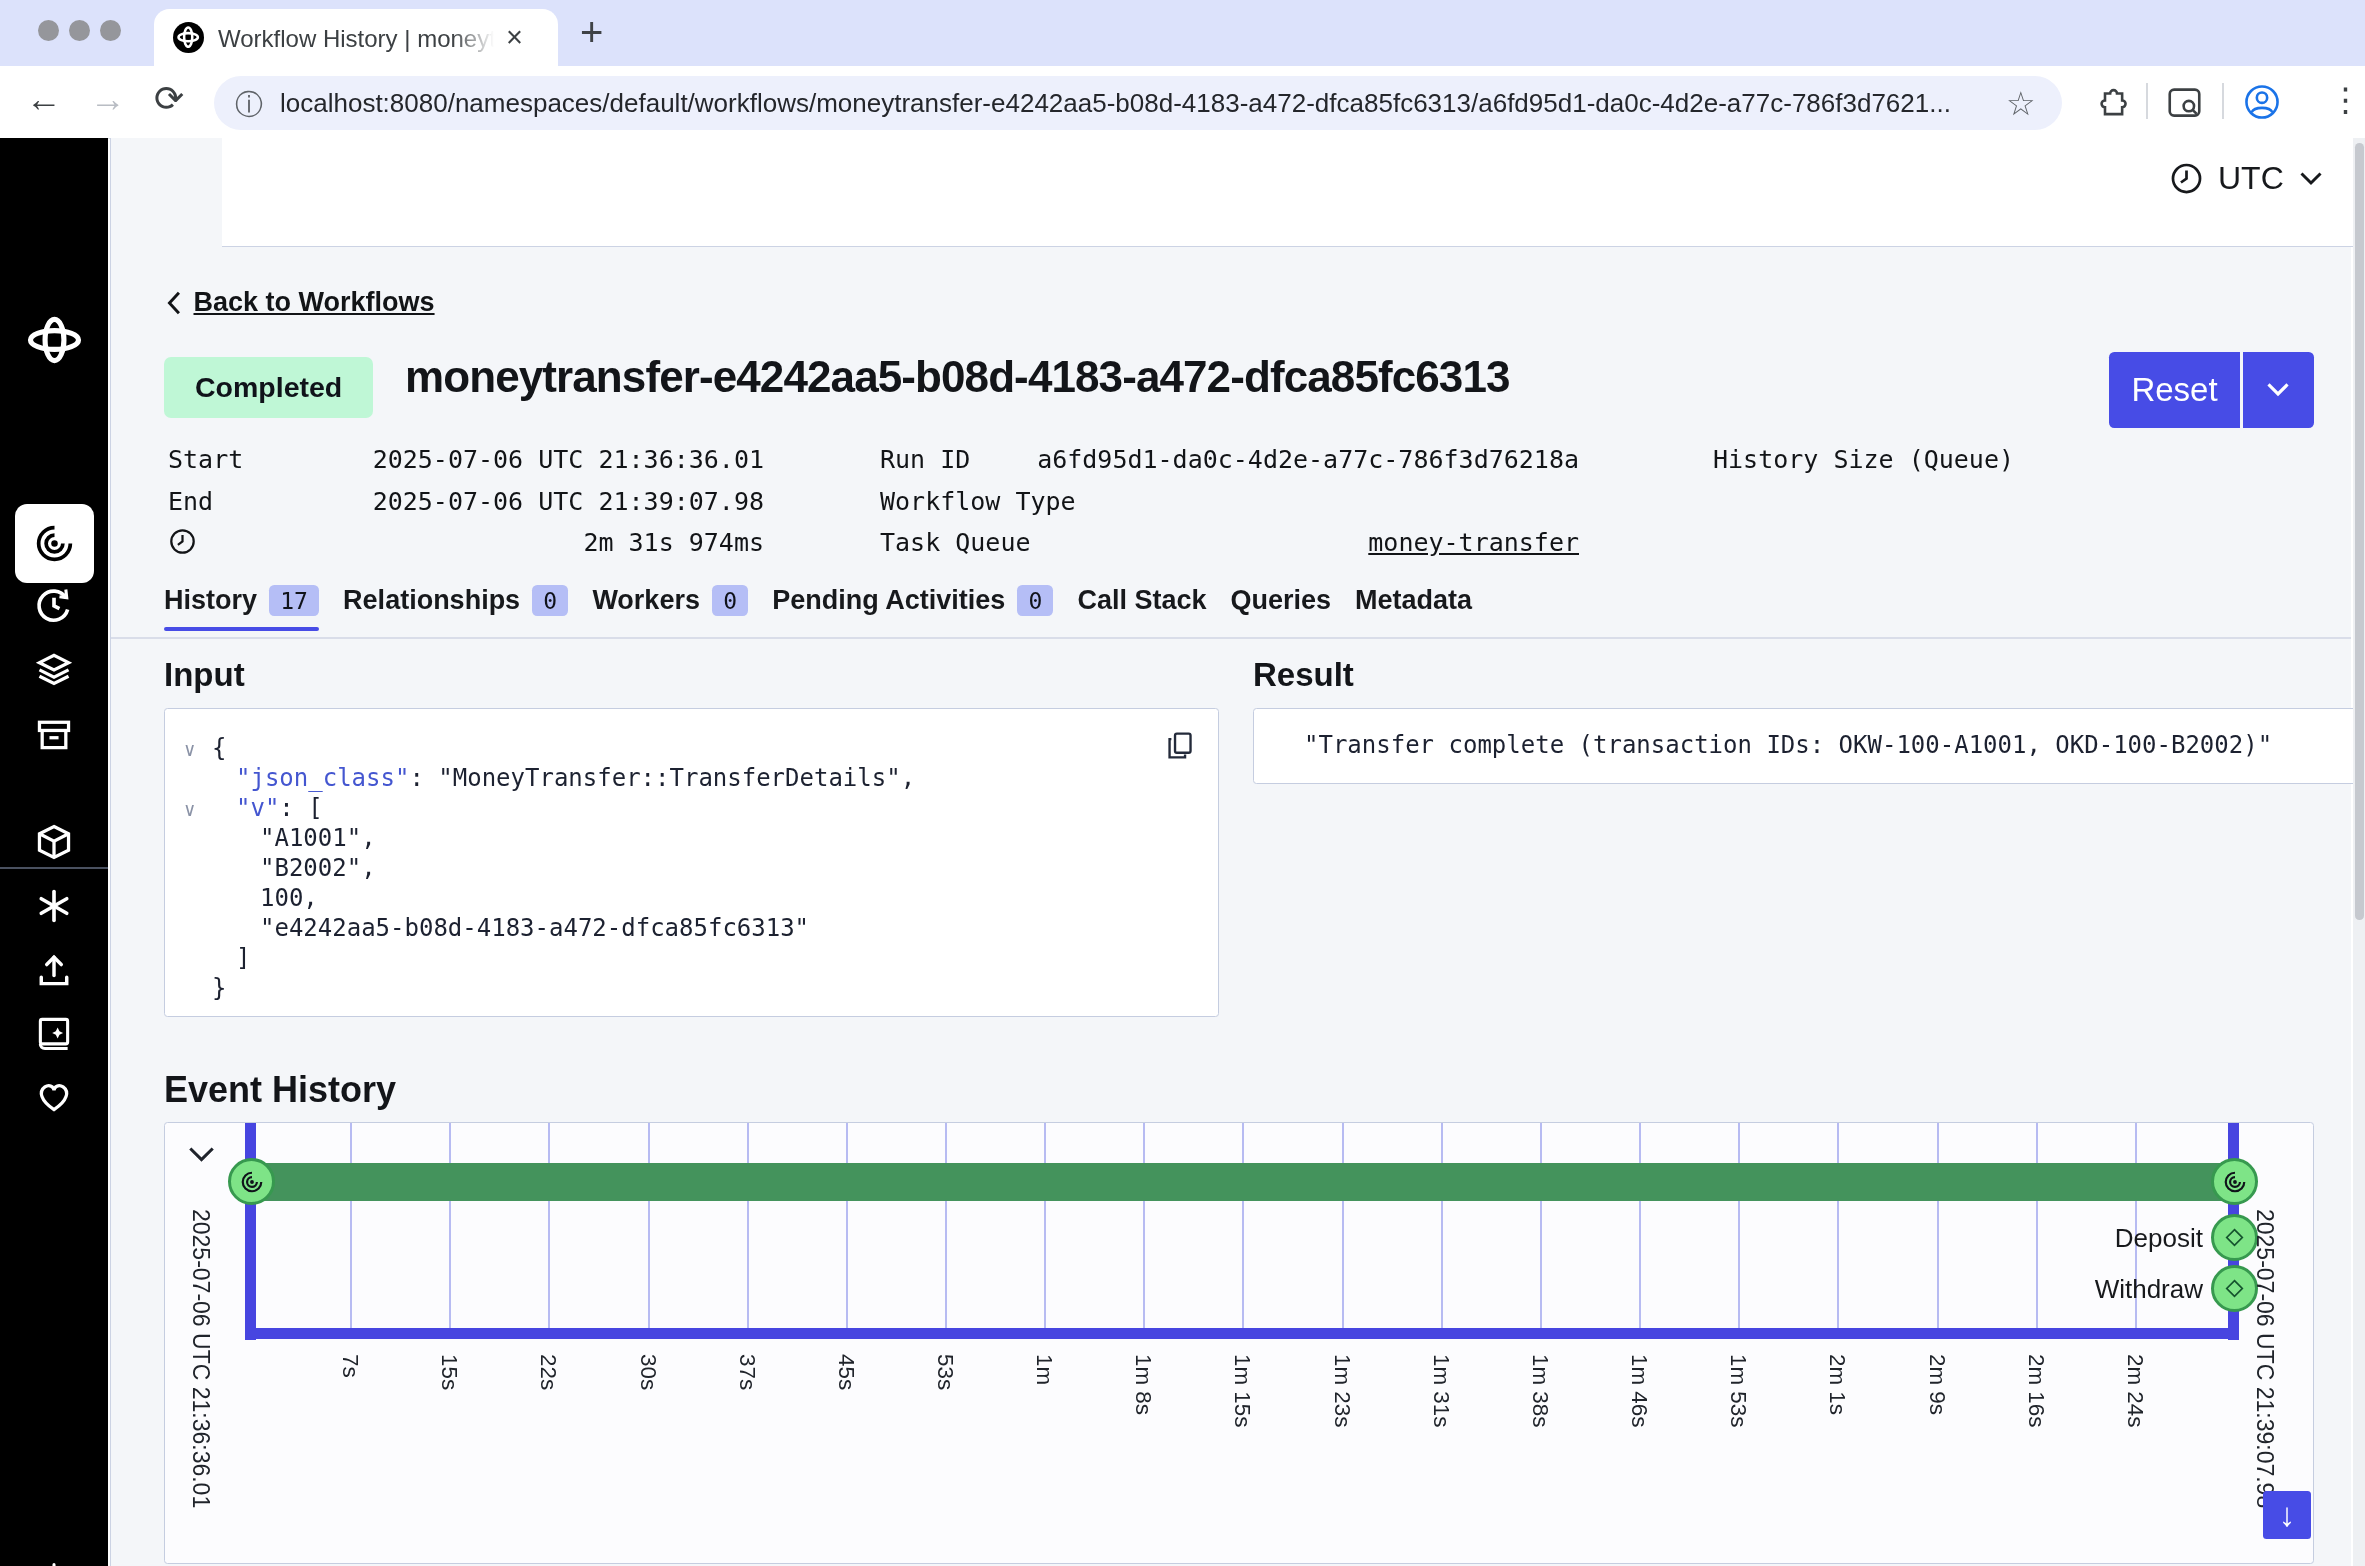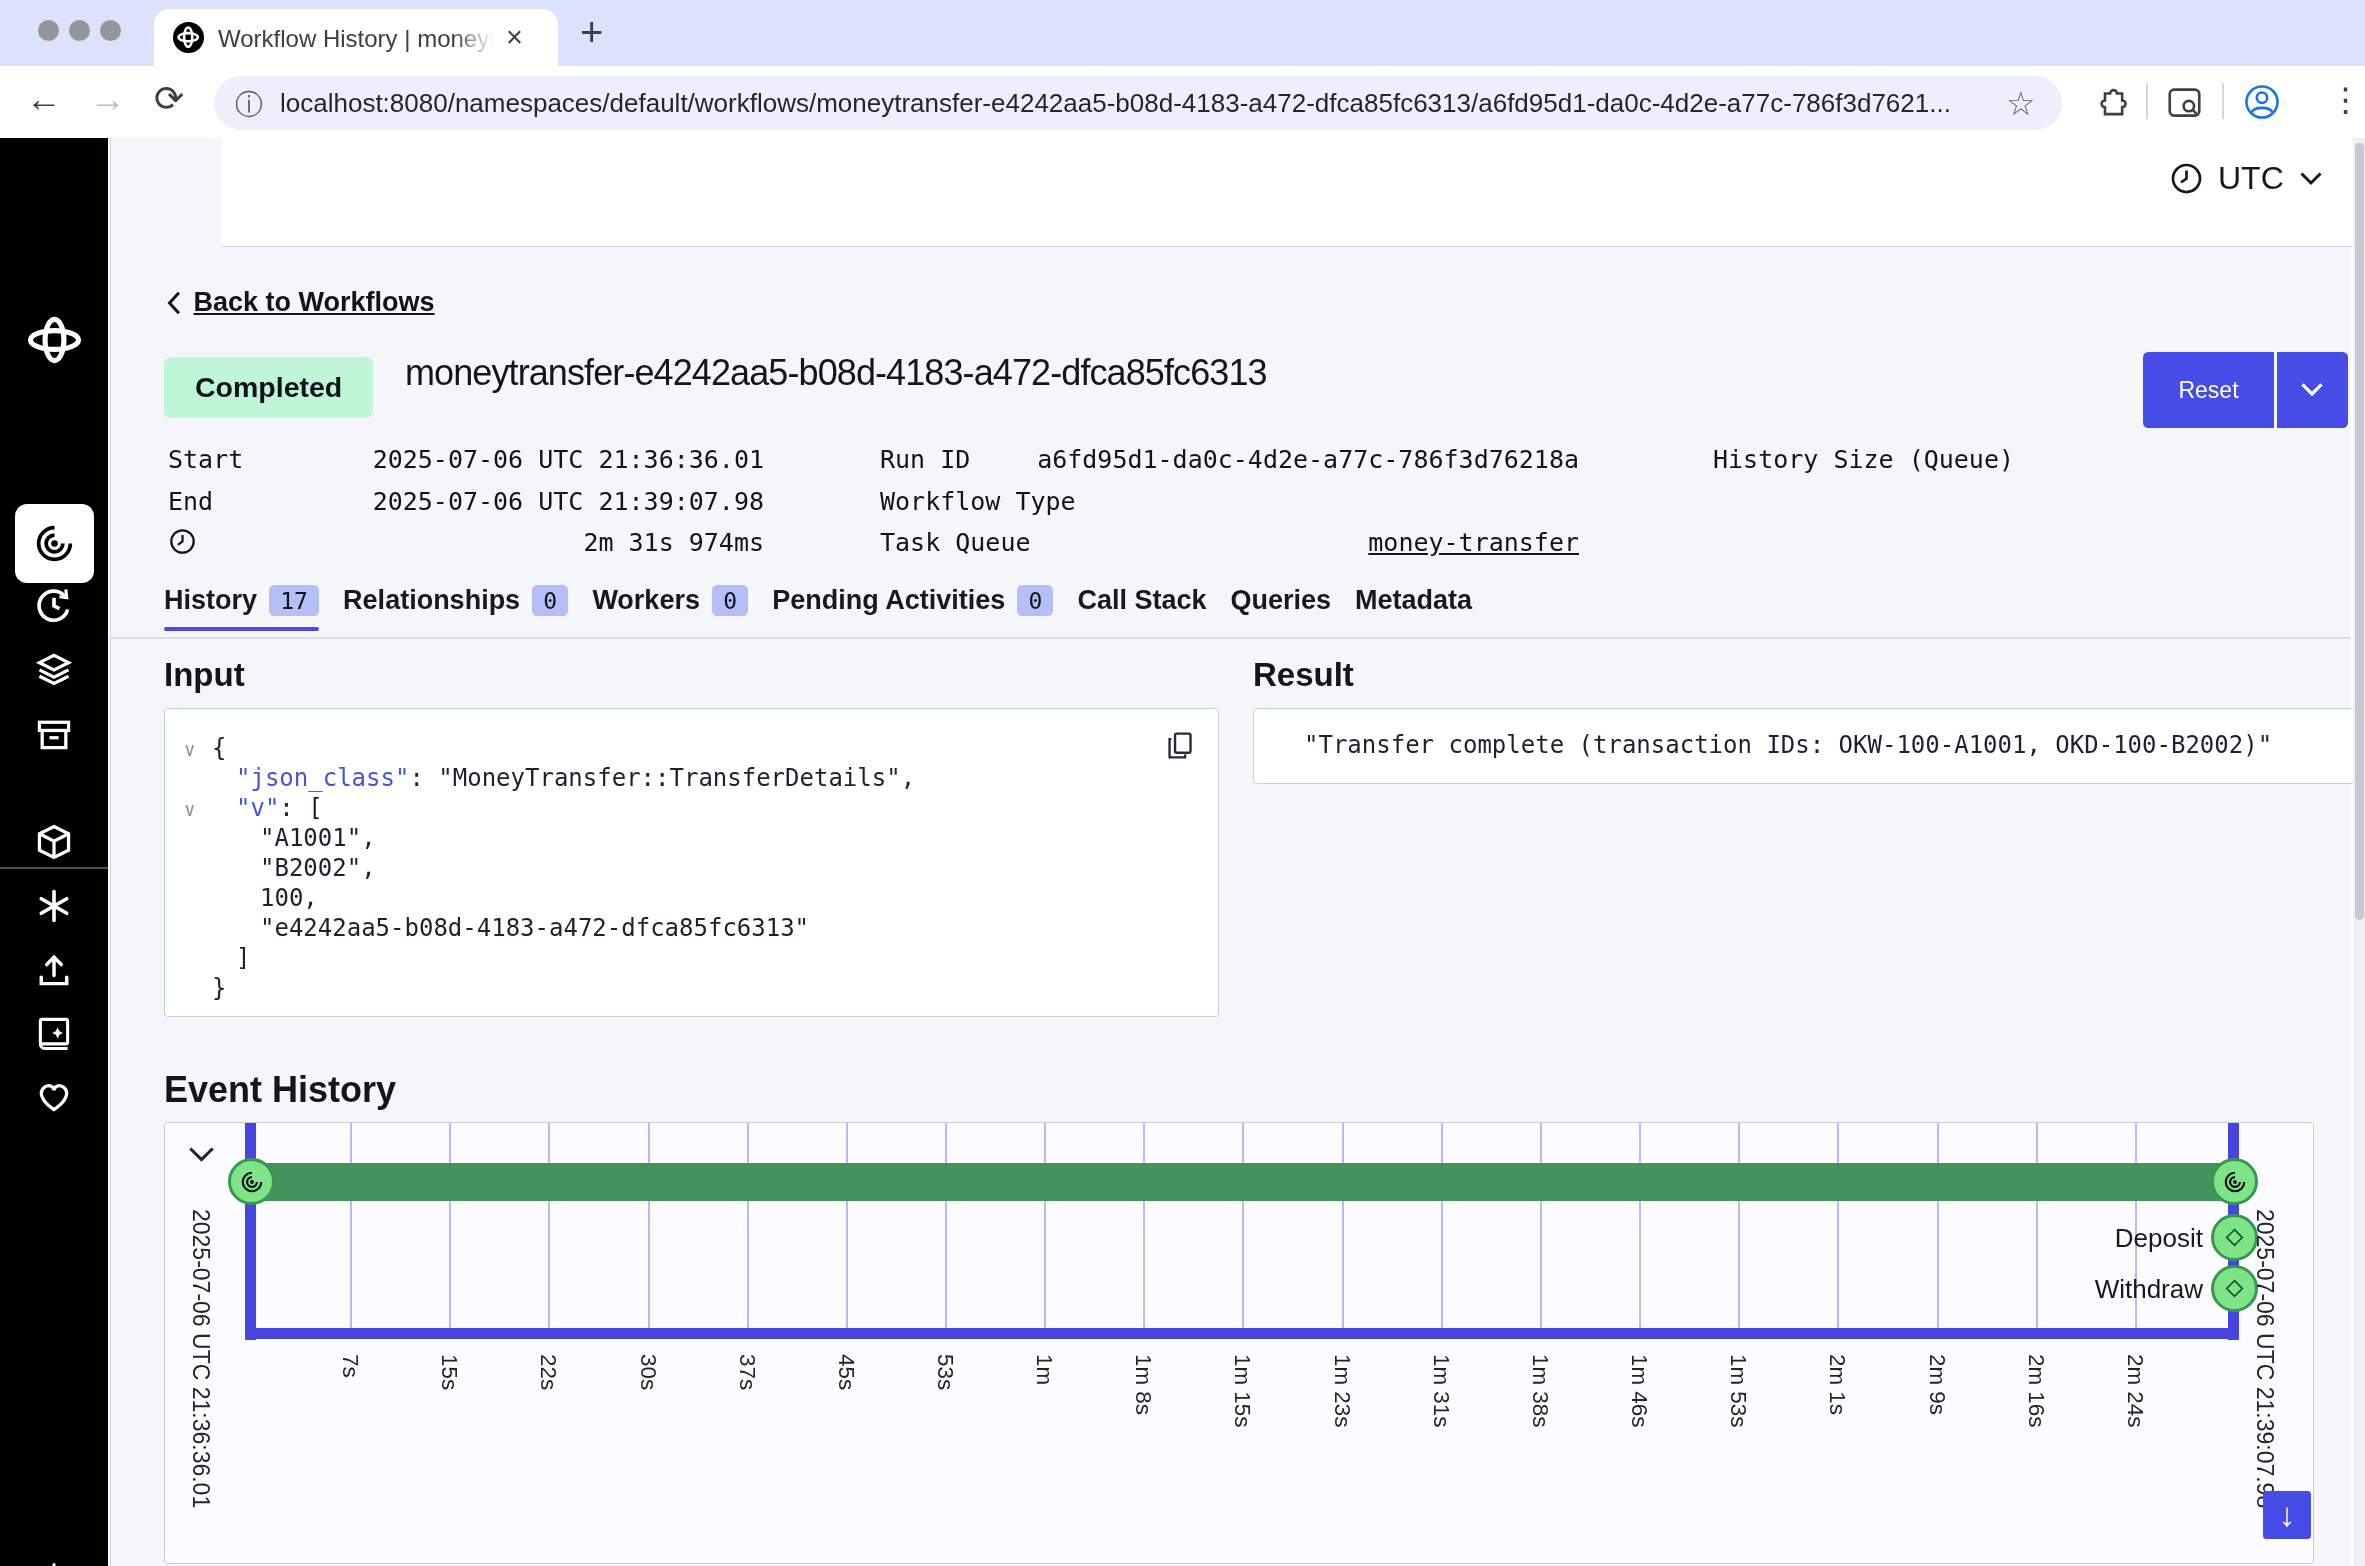--- a/index.html
+++ b/index.html
@@ -49,24 +49,24 @@
   #ns-main { flex:1; display:flex; align-items:center; gap:15.5px; padding-left:19px;
              font-size:28px; color:#17191c; }
   #ns-ext { width:73px; border-left:1.7px solid #aab3d0; display:flex; align-items:center; justify-content:center; }
   #utc-ctl { left:1947px; top:22.4px; display:flex; align-items:center; gap:14px; font-size:32px; color:#17191c; }
 
   
   #backlink { left:55px; top:149px; display:flex; align-items:center; gap:12px; }
   #backlink span { font-size:27px; font-weight:700; color:#121417; text-decoration:underline; }
   #status-badge { left:53px; top:219px; padding:14px 31px; background:#bff7d6; border-radius:7px;
                   font-size:28.5px; font-weight:700; color:#10131a; }
-  #wf-title { left:294px; top:214px; font-size:36px; font-weight:400; color:#131519; letter-spacing:-0.9px; }
+  #wf-title { left:294px; top:214px; font-size:44px; font-weight:700; color:#131519; letter-spacing:-0.9px; }
   #reset { left:1998px; top:214px; height:76px; display:flex; gap:2.6px; }
   #reset-main { width:131px; background:#474ce6; border-radius:5.2px 0 0 5.2px; color:#fff;
-                font-size:23px; display:flex; align-items:center; justify-content:center;margin-left:34px; }
+                font-size:33px; display:flex; align-items:center; justify-content:center; }
   #reset-chev { width:71px; background:#474ce6; border-radius:0 5.2px 5.2px 0;
                 display:flex; align-items:center; justify-content:center; }
 
   
   .meta { font-family:"DejaVu Sans Mono", monospace; font-size:25px; color:#121417; white-space:nowrap; }
   .mlabel { text-align:left; }
   .mval { text-align:right; }
   .mlink { text-decoration:underline; }
   .mrow-ic { display:inline-flex; align-items:center; gap:14px; }
 

